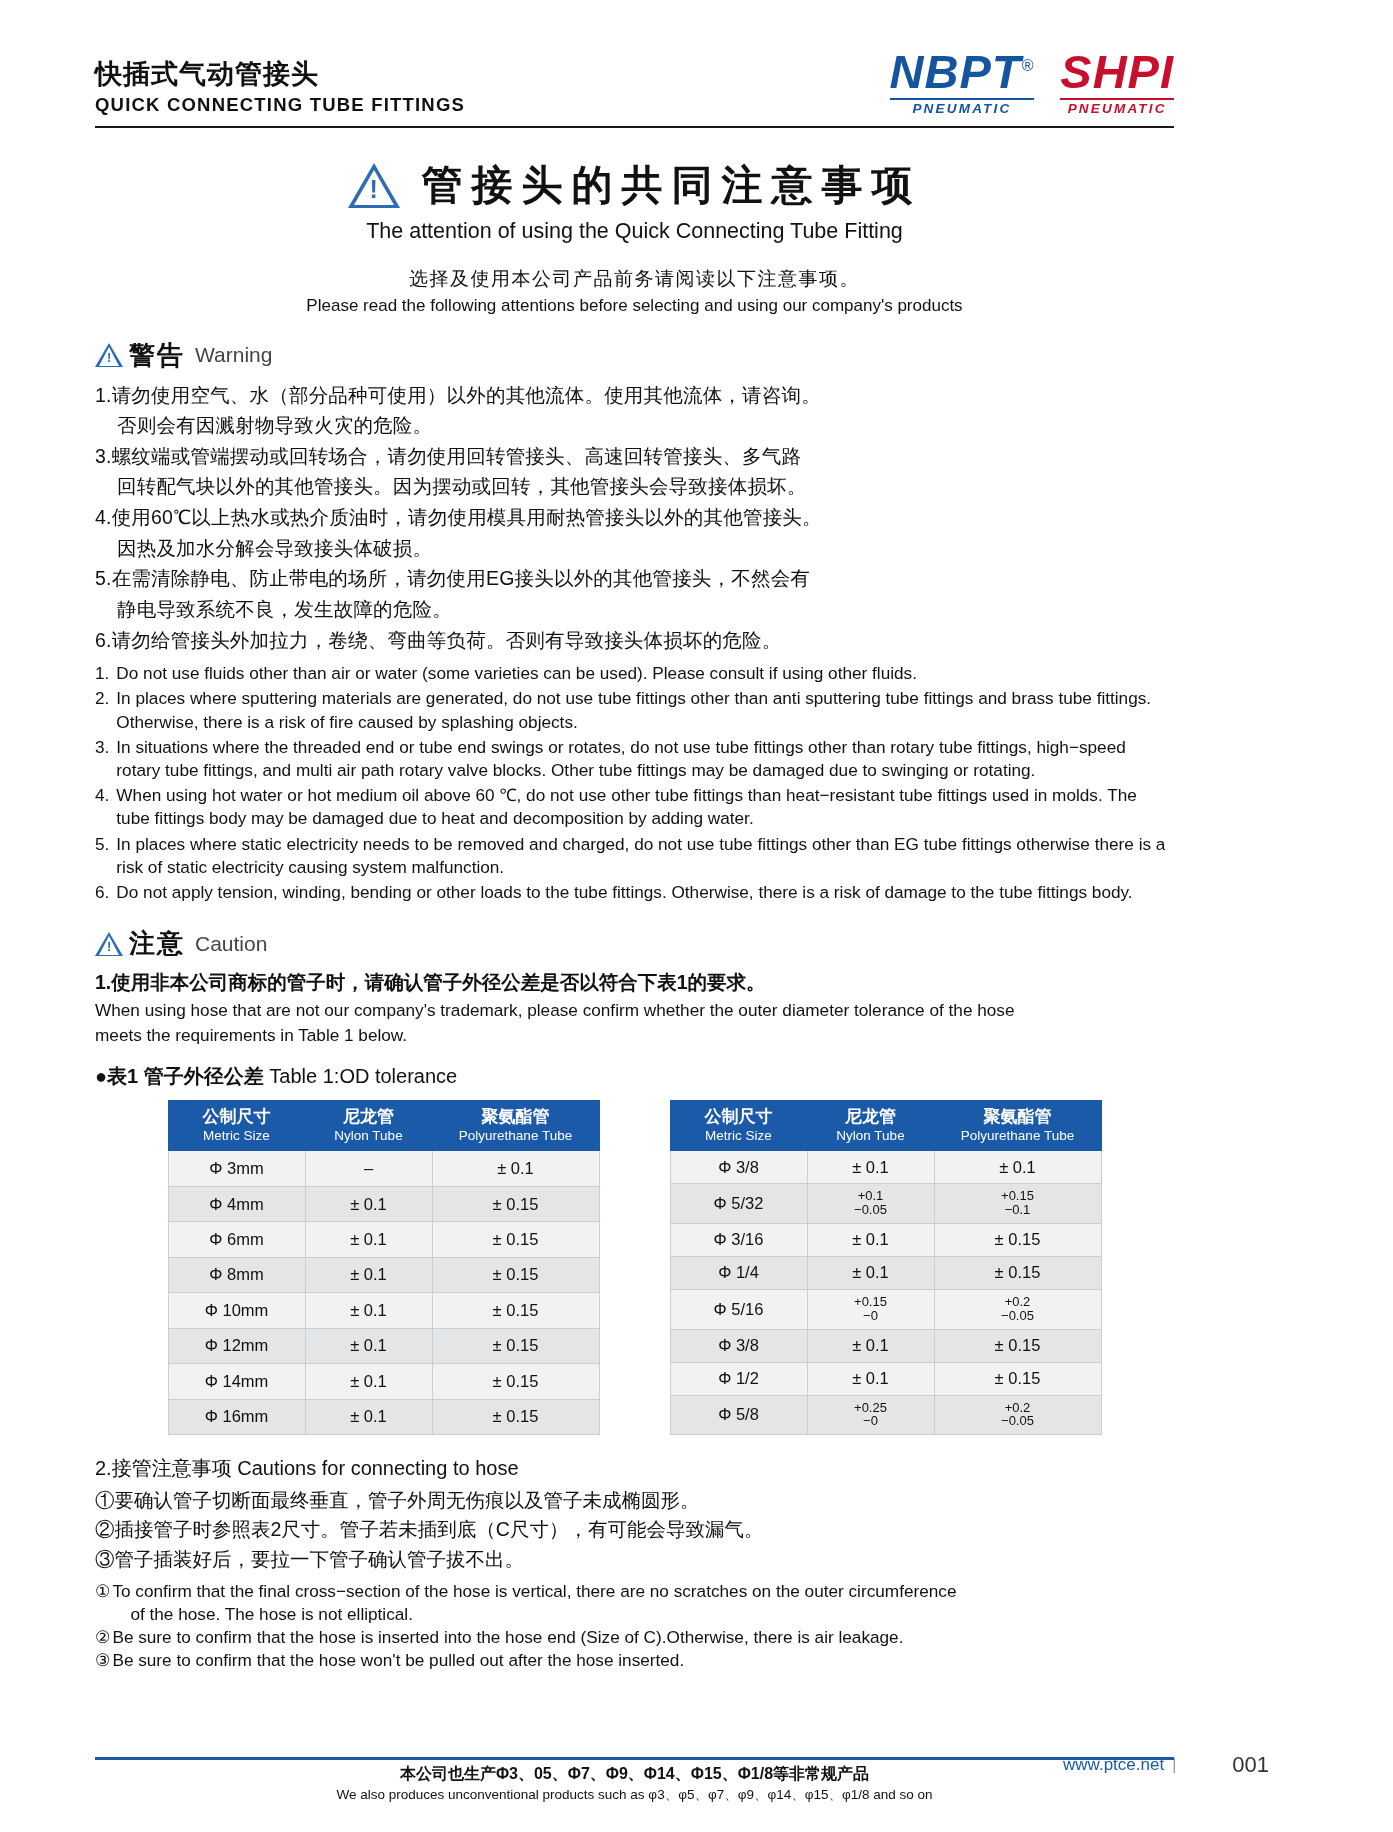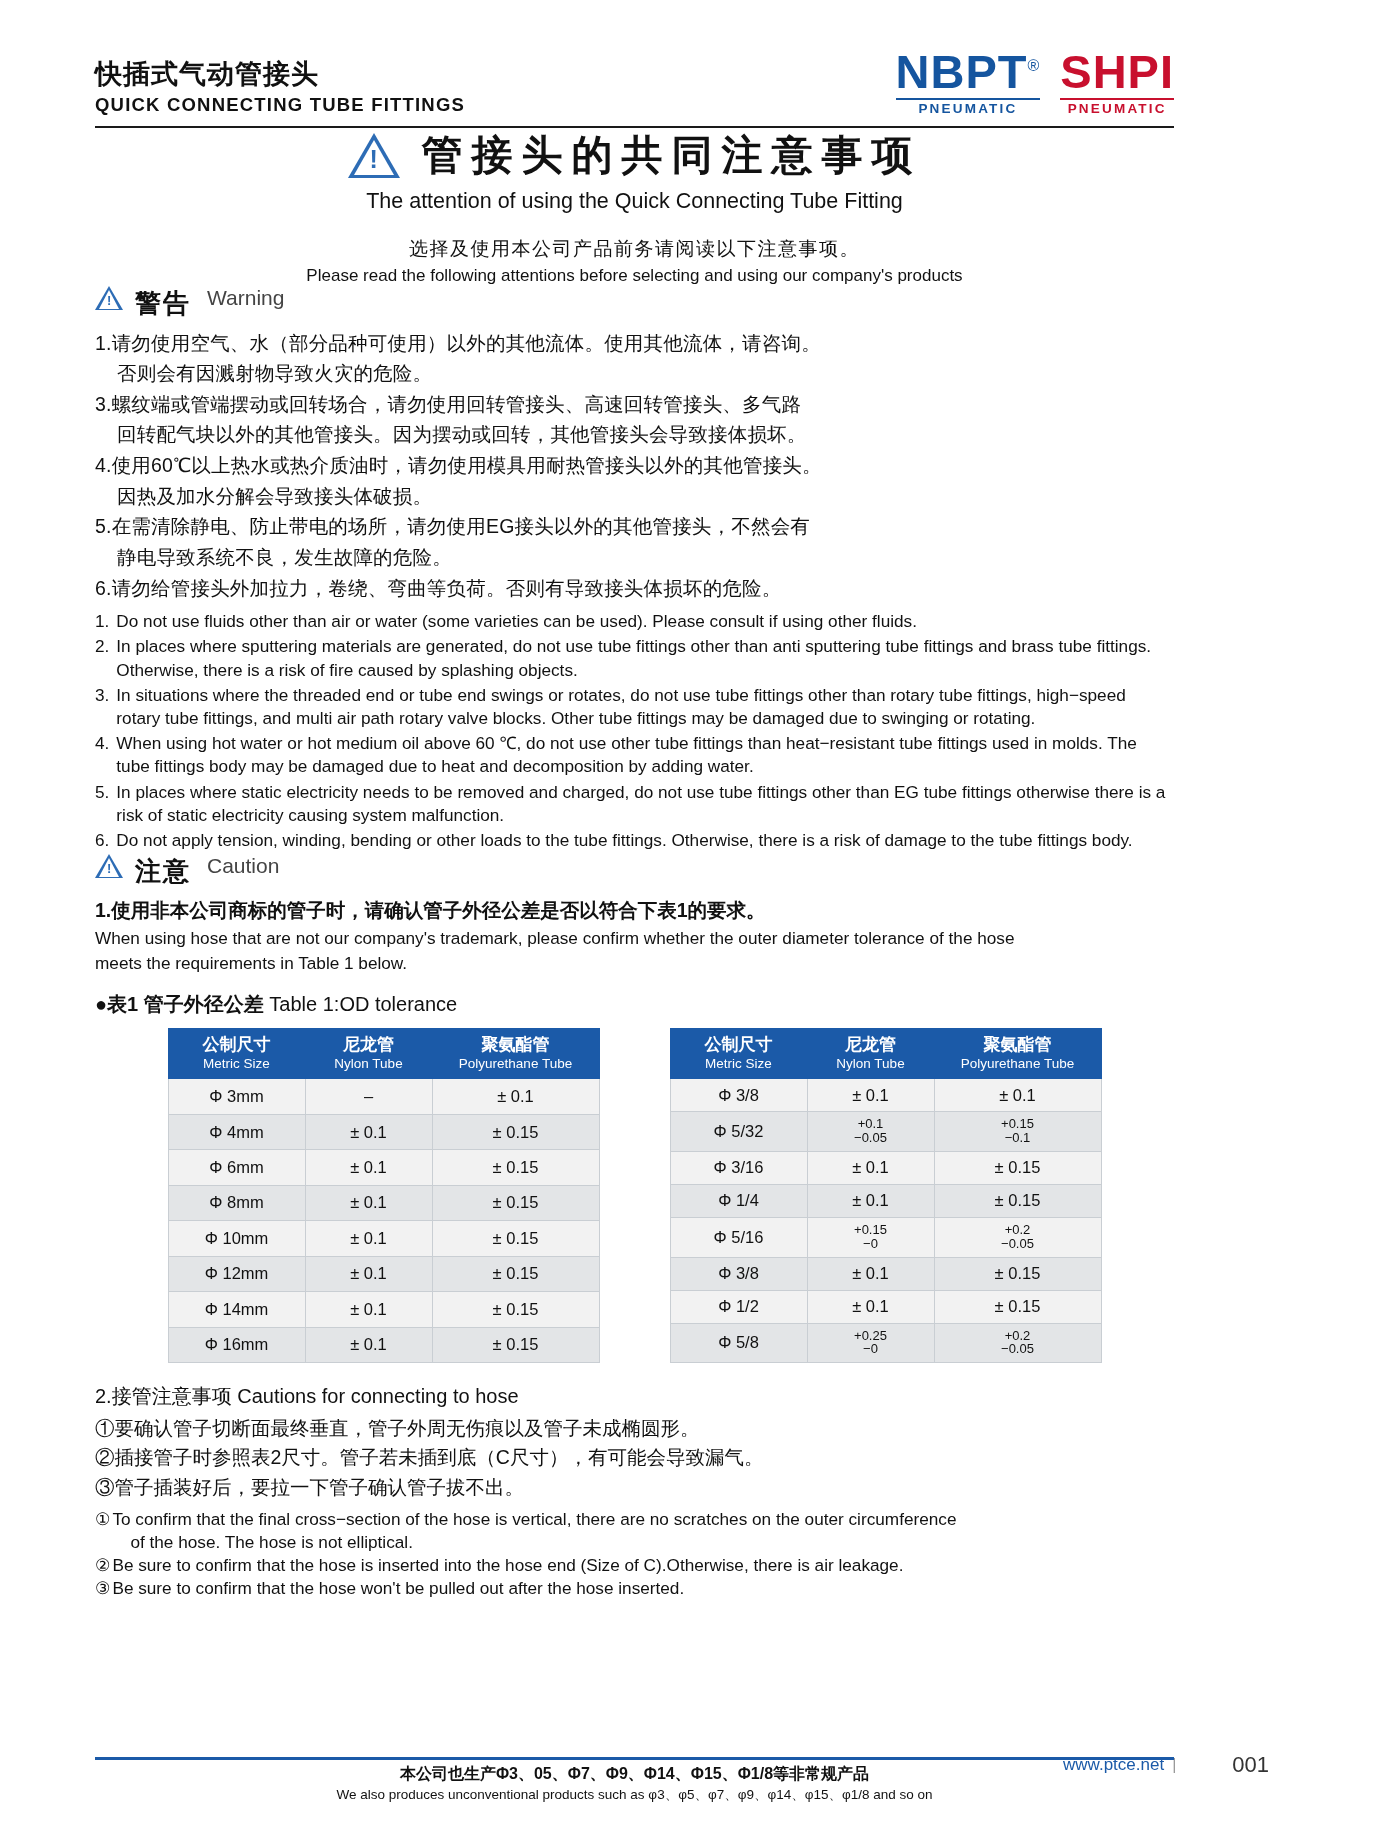--- a/index.html
+++ b/index.html
@@ -43,22 +43,23 @@
     font-size: 18.5px;
     font-weight: bold;
     letter-spacing: 1.2px;
     color: #111;
     line-height: 1.3;
     margin-top: 2px;
   }
   .header-right {
     display: flex;
     align-items: flex-end;
-    gap: 20px;
+    gap: 26px;
     padding-bottom: 2px;
+    font-style: italic;
   }
   .brand {
     text-align: center;
     line-height: 1;
   }
   .brand .brand-main {
     font-size: 47px;
     font-weight: bold;
     letter-spacing: 1px;
     position: relative;
@@ -81,20 +82,21 @@
   }
   .brand-nbpt .brand-sub { color: #15559f; border-color: #15559f; }
   .brand-shpi .brand-sub { color: #c8102e; border-color: #c8102e; }
 
   
   .doc-title-row {
     display: flex;
     align-items: center;
     justify-content: center;
     gap: 22px;
+    margin-top: 30px;
   }
   .warn-tri {
     display: inline-block;
     position: relative;
     width: 0; height: 0;
     border-left: 26px solid transparent;
     border-right: 26px solid transparent;
     border-bottom: 45px solid #2d6cb5;
   }
   .warn-tri::after {
@@ -138,22 +140,23 @@
   .doc-sub-en {
     text-align: center;
     font-size: 17px;
     color: #111;
     margin-top: 4px;
   }
 
   
   .section-head {
     display: flex;
-    align-items: flex-start;
-    gap: 10px;
+    align-items: center;
+    gap: 4px;
+    margin-top: 22px;
     margin-bottom: 8px;
   }
   .tri-small {
     display: inline-block;
     position: relative;
     width: 0; height: 0;
     border-left: 14px solid transparent;
     border-right: 14px solid transparent;
     border-bottom: 24px solid #2d6cb5;
     margin-right: 2px;

